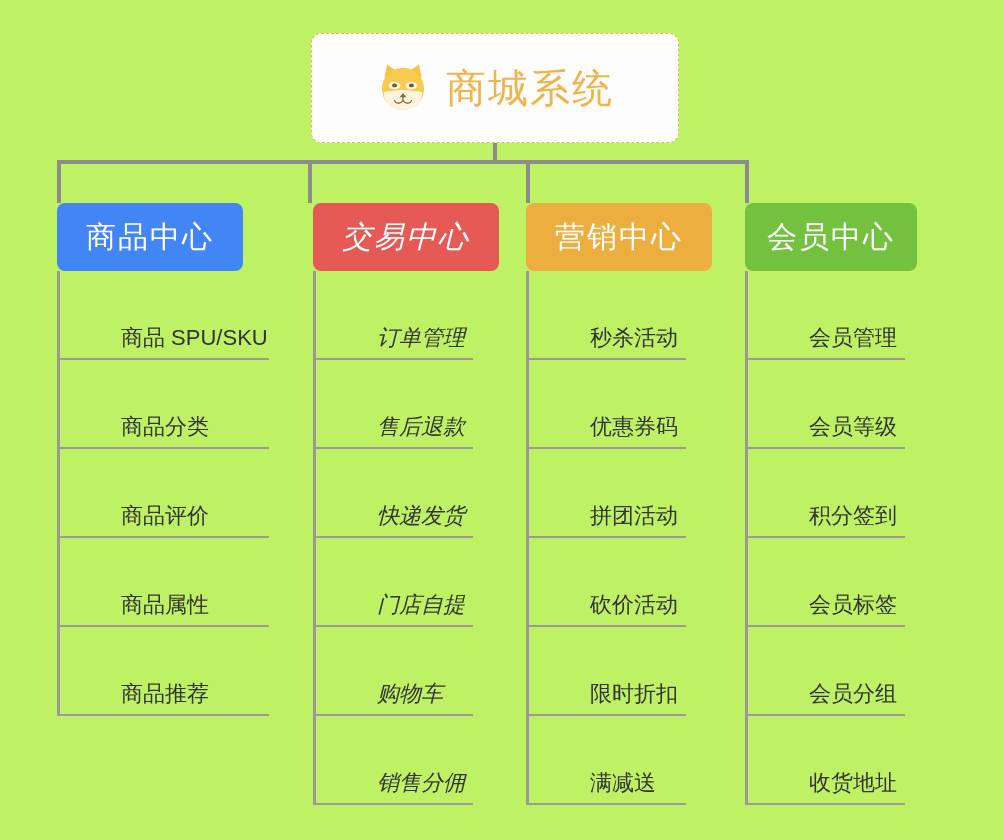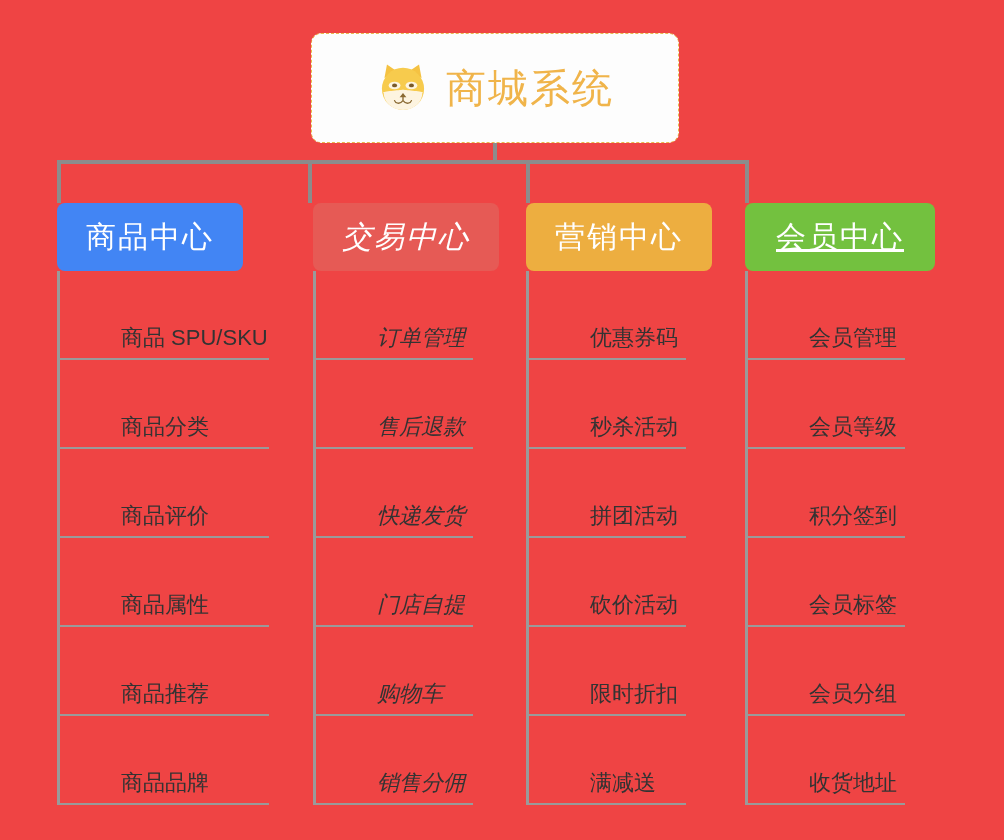--- a/index.html
+++ b/index.html
@@ -10,21 +10,21 @@
     height: 840px;
     background: #f7f7f7;
     font-family: "Liberation Sans", "DejaVu Sans", sans-serif;
     overflow: hidden;
   }
 
   #diagram {
     position: relative;
     width: 1004px;
     height: 840px;
-    background: #ef4444;
+    background: #bef264;
   }
 
   
   .root-node {
     position: absolute;
     left: 311px;
     top: 33px;
     width: 368px;
     height: 110px;
     background: #fdfdfd;
@@ -176,24 +176,20 @@
             <div class="leaf-underline" style="width: 212px;"></div>
           </div>
           <div class="leaf">
             <span class="leaf-label">商品属性</span>
             <div class="leaf-underline" style="width: 212px;"></div>
           </div>
           <div class="leaf">
             <span class="leaf-label">商品推荐</span>
             <div class="leaf-underline" style="width: 212px;"></div>
           </div>
-          <div class="leaf">
-            <span class="leaf-label">商品品牌</span>
-            <div class="leaf-underline" style="width: 212px;"></div>
-          </div>
         </div>
       </div>
       <div class="column" style="left: 313px; width: 186px; font-style: italic;">
         <div class="col-header" style="background: rgb(230, 90, 85); width: 186px;">
           <span>交易中心</span>
         </div>
         <div class="col-body">
           <div class="spine"></div>
           <div class="leaf">
             <span class="leaf-label">订单管理</span>
@@ -221,47 +217,47 @@
           </div>
         </div>
       </div>
       <div class="column" style="left: 526px; width: 186px;">
         <div class="col-header" style="background: rgb(237, 174, 64); width: 186px;">
           <span>营销中心</span>
         </div>
         <div class="col-body">
           <div class="spine"></div>
           <div class="leaf">
+            <span class="leaf-label">秒杀活动</span>
+            <div class="leaf-underline" style="width: 160px;"></div>
+          </div>
+          <div class="leaf">
             <span class="leaf-label">优惠券码</span>
             <div class="leaf-underline" style="width: 160px;"></div>
           </div>
           <div class="leaf">
-            <span class="leaf-label">秒杀活动</span>
-            <div class="leaf-underline" style="width: 160px;"></div>
-          </div>
-          <div class="leaf">
             <span class="leaf-label">拼团活动</span>
             <div class="leaf-underline" style="width: 160px;"></div>
           </div>
           <div class="leaf">
             <span class="leaf-label">砍价活动</span>
             <div class="leaf-underline" style="width: 160px;"></div>
           </div>
           <div class="leaf">
             <span class="leaf-label">限时折扣</span>
             <div class="leaf-underline" style="width: 160px;"></div>
           </div>
           <div class="leaf">
             <span class="leaf-label">满减送</span>
             <div class="leaf-underline" style="width: 160px;"></div>
           </div>
         </div>
       </div>
       <div class="column" style="left: 745px; width: 186px;">
-        <div class="col-header" style="background: rgb(115, 193, 63); width: 190px; text-decoration: underline;">
+        <div class="col-header" style="background: rgb(115, 193, 63); width: 172px;">
           <span>会员中心</span>
         </div>
         <div class="col-body">
           <div class="spine"></div>
           <div class="leaf">
             <span class="leaf-label">会员管理</span>
             <div class="leaf-underline" style="width: 160px;"></div>
           </div>
           <div class="leaf">
             <span class="leaf-label">会员等级</span>

